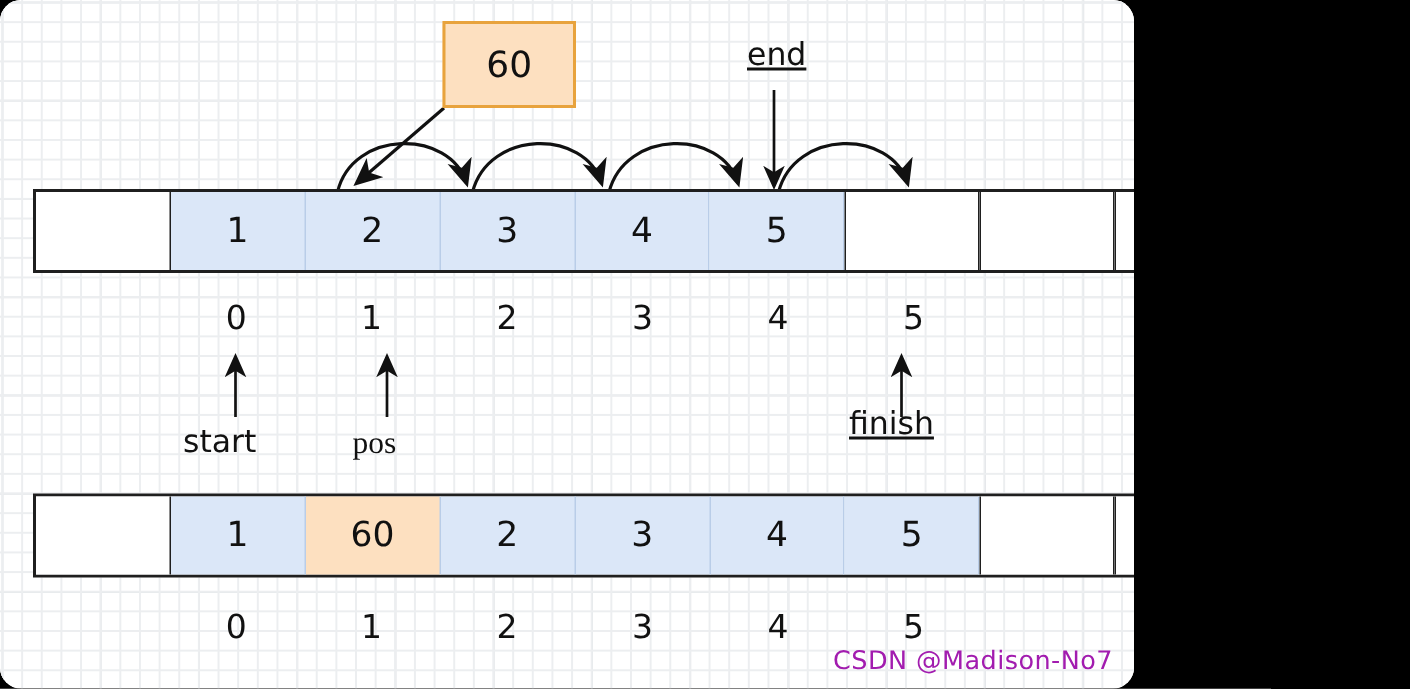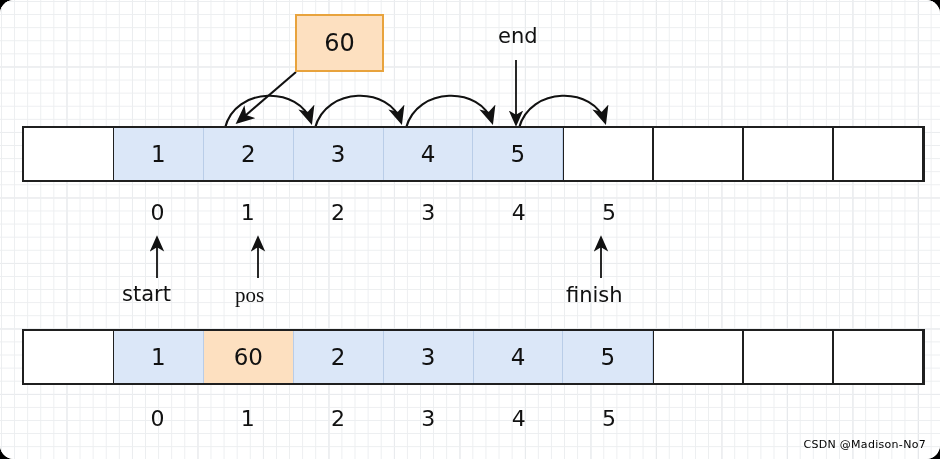--- a/index.html
+++ b/index.html
@@ -2,21 +2,21 @@
 <html><head>
 <meta charset="utf-8">
 <style>
   html, body {
     margin: 0;
     padding: 0;
     background: #000;
   }
   #stage {
     position: relative;
-    width: 940px;
+    width: 756px;
     height: 459px;
     overflow: hidden;
     background: #ffffff;
     border-radius: 14px;
     font-family: "DejaVu Sans", sans-serif;
   }
   
   #grid {
     position: absolute;
     inset: 0;
@@ -105,32 +105,32 @@
     color: #111;
   }
 
   
   .tag {
     position: absolute;
     font-size: 21px;
     color: #111;
     white-space: nowrap;
   }
-  #tag-end    { left: 498px; top: 24px; }
+  #tag-end    { left: 498px; top: 24px; text-decoration: underline; }
   #tag-start  { left: 122px; top: 282px; }
   #tag-pos    { left: 235px; top: 283px; font-family: Liberation Serif, serif; }
-  #tag-finish { left: 566px; top: 283px; }
+  #tag-finish { left: 566px; top: 270px; text-decoration: underline; }
 
   
   #watermark {
     position: absolute;
     right: 14px;
     bottom: 8px;
-    font-size: 11px;
-    color: #000000;
+    font-size: 17px;
+    color: #a21caf;
     letter-spacing: 0.3px;
     user-select: none;
   }
 </style>
 </head>
 <body>
 
 <div id="stage">
 
   <div id="grid"></div>

